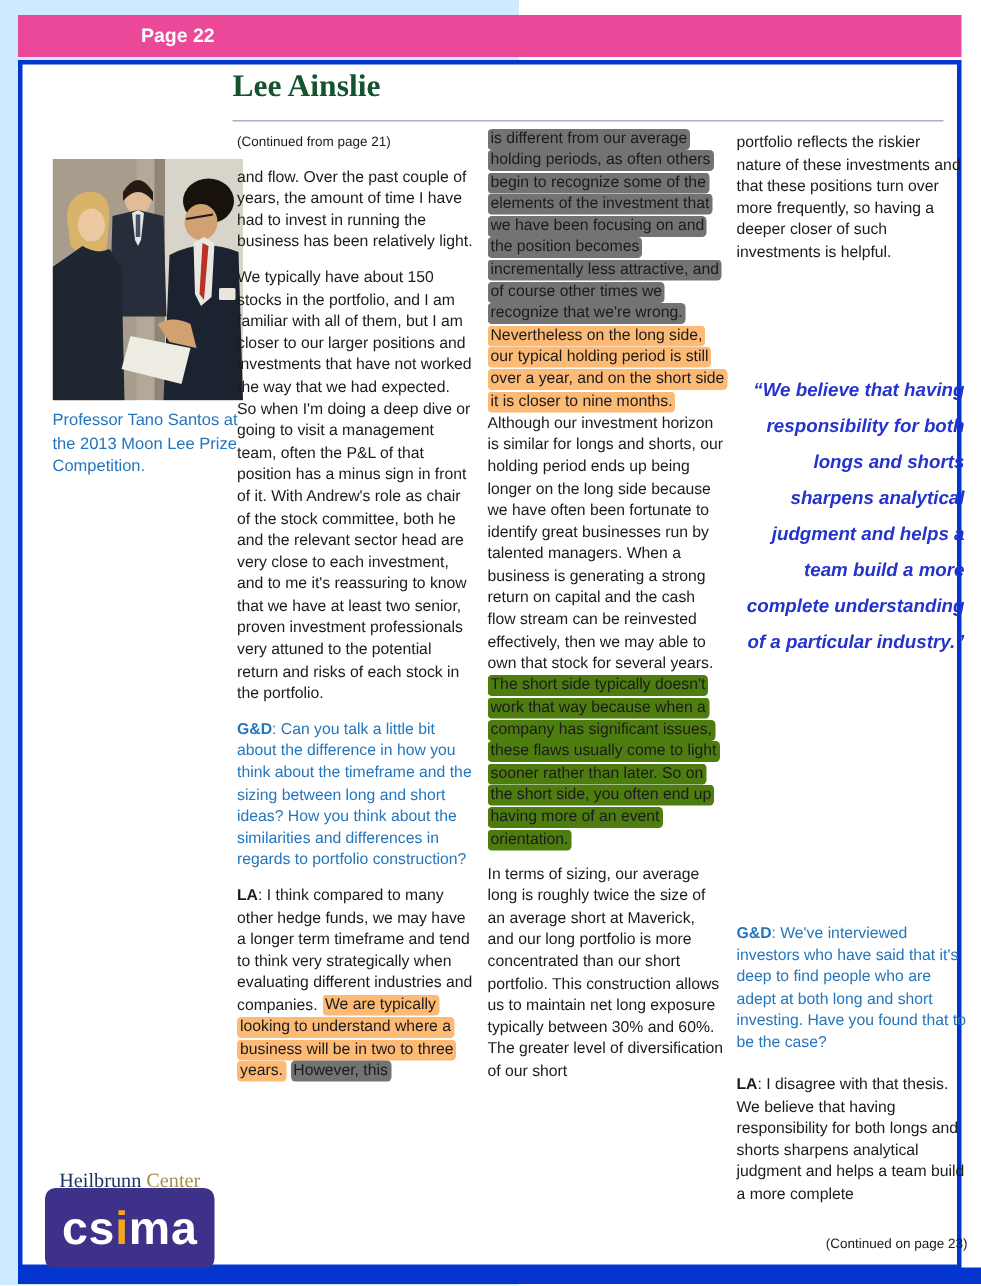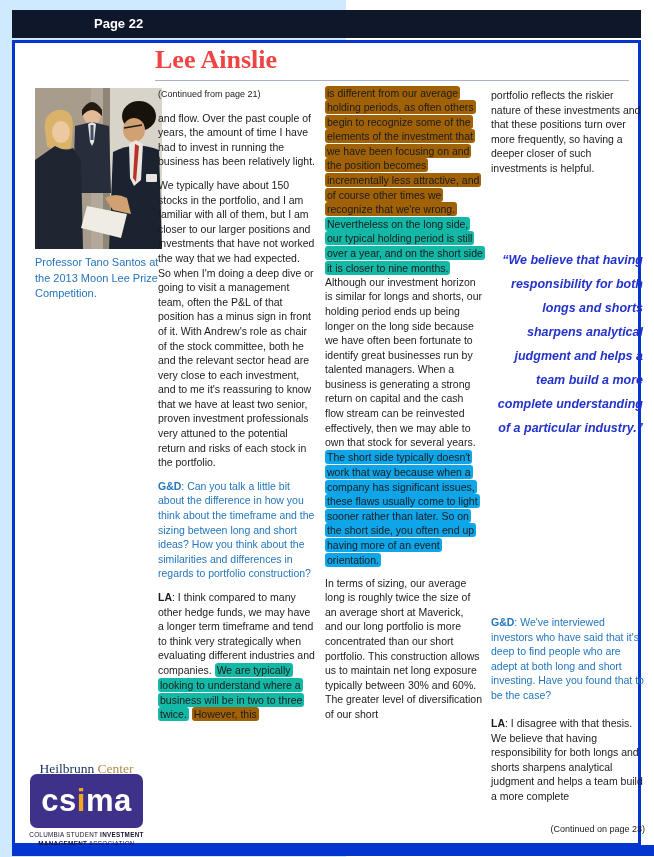--- a/index.html
+++ b/index.html
@@ -4,37 +4,37 @@
 <style>
   html,body{margin:0;padding:0;}
   body{
     width:654px;height:857px;position:relative;overflow:hidden;
     background:#ffffff;
     font-family:"Liberation Sans",sans-serif;
   }
   .bg-strip{position:absolute;left:0;top:0;width:346px;height:857px;background:#cfe9fe;}
   .page{position:absolute;left:12px;top:10px;width:629px;height:846px;}
   .header-bar{
-    position:absolute;left:0;top:0;width:629px;height:28px;background:#0f172a;
+    position:absolute;left:0;top:0;width:629px;height:28px;background:#ec4899;
     color:#ffffff;font-weight:bold;font-size:13px;line-height:28px;
     padding-left:82px;box-sizing:border-box;
   }
   .content{
     position:absolute;left:0;top:30px;width:629px;height:806px;background:#ffffff;
     border:3px solid #0535cf;box-sizing:border-box;
   }
   .bottom-bar{position:absolute;left:0;top:835px;width:642px;height:11px;background:#0535cf;}
 
   .title{
     position:absolute;left:140px;top:2px;margin:0;
-    font-family:"Liberation Serif",serif;font-weight:bold;font-size:26px;color:#ef4444;
+    font-family:"Liberation Serif",serif;font-weight:bold;font-size:21px;color:#14532d;
   }
   .title-rule{position:absolute;left:140px;top:37px;width:474px;height:1px;background:#a8b2c6;}
 
-  .sidebar{position:absolute;left:8px;top:45px;width:127px;padding-left:12px;}
+  .sidebar{position:absolute;left:8px;top:63px;width:127px;padding-left:12px;}
   .photo{width:127px;height:161px;overflow:hidden;}
   .caption{margin-top:6px;color:#2575bd;font-size:11px;line-height:15.5px;}
 
   .heilbrunn{position:absolute;left:0;top:641px;width:127px;text-align:center;
     font-family:"Liberation Serif",serif;color:#1c3461;margin-top:32px;}
   .hb-line{font-size:13.5px;line-height:15px;}
   .hb-gold{color:#a98c4b;}
   .hb-amp{font-style:italic;}
   .hb-line3{display:flex;align-items:center;justify-content:center;gap:4px;margin-top:3px;}
   .hb-rule{width:16px;height:1px;background:#a98c4b;}
@@ -55,23 +55,23 @@
   .col2{left:310px;top:42px;width:158px;}
   .col3{left:476px;top:45px;width:154px;height:760px;}
   .col p{margin:0 0 9px 0;}
   .note{font-size:9px;margin-bottom:3px;}
   .qa{color:#2476bd;}
   .b,.bb{font-weight:bold;}
   .hg,.hp,.hy{
     padding:0.5px 2px 1.5px 2px;border-radius:3px;
     box-decoration-break:clone;-webkit-box-decoration-break:clone;
   }
-  .hg{background:#a16207;}
-  .hp{background:#14b8a6;margin-top:12px;}
-  .hy{background:#0ea5e9;text-align:center;}
+  .hg{background:#737373;}
+  .hp{background:#fdba74;margin-top:12px;}
+  .hy{background:#4d7c0f;text-align:center;}
 
   .c3p1{position:absolute;top:0;left:0;width:154px;margin:0;}
   .pullquote{
     position:absolute;top:160px;left:2px;width:150px;margin:0;text-align:right;
     font-style:italic;font-weight:bold;font-size:12.5px;line-height:24px;color:#2333cb;
   }
   .c3q{position:absolute;top:527px;left:0;width:154px;margin:0;}
   .c3a{position:absolute;top:628px;left:0;width:154px;margin:0;}
   .c3n{position:absolute;top:734px;left:0;width:154px;margin:0;text-align:right;}
 </style>
@@ -140,21 +140,21 @@
           <div><span class="bold">MANAGEMENT</span><span> ASSOCIATION</span></div>
         </div>
       </div>
     </div>
 
     <div class="col col1">
       <p class="note">(Continued from page 21)</p>
       <p>and flow.  Over the past couple of years, the amount of time I have had to invest in running the business has been relatively light.</p>
       <p>We typically have about 150 stocks in the portfolio, and I am familiar with all of them, but I am closer to our larger positions and investments that have not worked the way that we had expected.  So when I'm doing a deep dive or going to visit a management team, often the P&amp;L of that position has a minus sign in front of it.  With Andrew's role as chair of the stock committee, both he and the relevant sector head are very close to each investment, and to me it's reassuring to know that we have at least two senior, proven investment professionals very attuned to the potential return and risks of each stock in the portfolio.</p>
       <p class="qa"><span class="bb">G&amp;D</span><span>:  Can you talk a little bit about the difference in how you think about the timeframe and the sizing between long and short ideas?  How you think about the similarities and differences in regards to portfolio construction?</span></p>
-      <p><span class="b">LA</span><span>:  I think compared to many other hedge funds, we may have a longer term timeframe and tend to think very strategically when evaluating different industries and companies.  </span><span class="hp">We are typically looking to understand where a business will be in two to three twice.</span><span> </span><span class="hg">However, this</span></p>
+      <p><span class="b">LA</span><span>:  I think compared to many other hedge funds, we may have a longer term timeframe and tend to think very strategically when evaluating different industries and companies.  </span><span class="hp">We are typically looking to understand where a business will be in two to three years.</span><span> </span><span class="hg">However, this</span></p>
     </div>
 
     <div class="col col2">
       <p><span class="hg">is different from our average holding periods, as often others begin to recognize some of the elements of the investment that we have been focusing on and the position becomes incrementally less attractive, and of course other times we recognize that we're wrong.</span><span> </span><span class="hp">Nevertheless on the long side, our typical holding period is still over a year, and on the short side it is closer to nine months.</span><span> Although our investment horizon is similar for longs and shorts, our holding period ends up being longer on the long side because we have often been fortunate to identify great businesses run by talented managers.  When a business is generating a strong return on capital and the cash flow stream can be reinvested effectively, then we may able to own that stock for several years.  </span><span class="hy">The short side typically doesn't work that way because when a company has significant issues, these flaws usually come to light sooner rather than later.  So on the short side, you often end up having more of an event orientation.</span></p>
       <p>In terms of sizing, our average long is roughly twice the size of an average short at Maverick, and our long portfolio is more concentrated than our short portfolio.  This construction allows us to maintain net long exposure typically between 30% and 60%.  The greater level of diversification of our short</p>
     </div>
 
     <div class="col col3">
       <p class="c3p1">portfolio reflects the riskier nature of these investments and that these positions turn over more frequently, so having a deeper closer of such investments is helpful.</p>
       <blockquote class="pullquote">“We believe that having responsibility for both longs and shorts sharpens analytical judgment and helps a team build a more complete understanding of a particular industry.”</blockquote>

